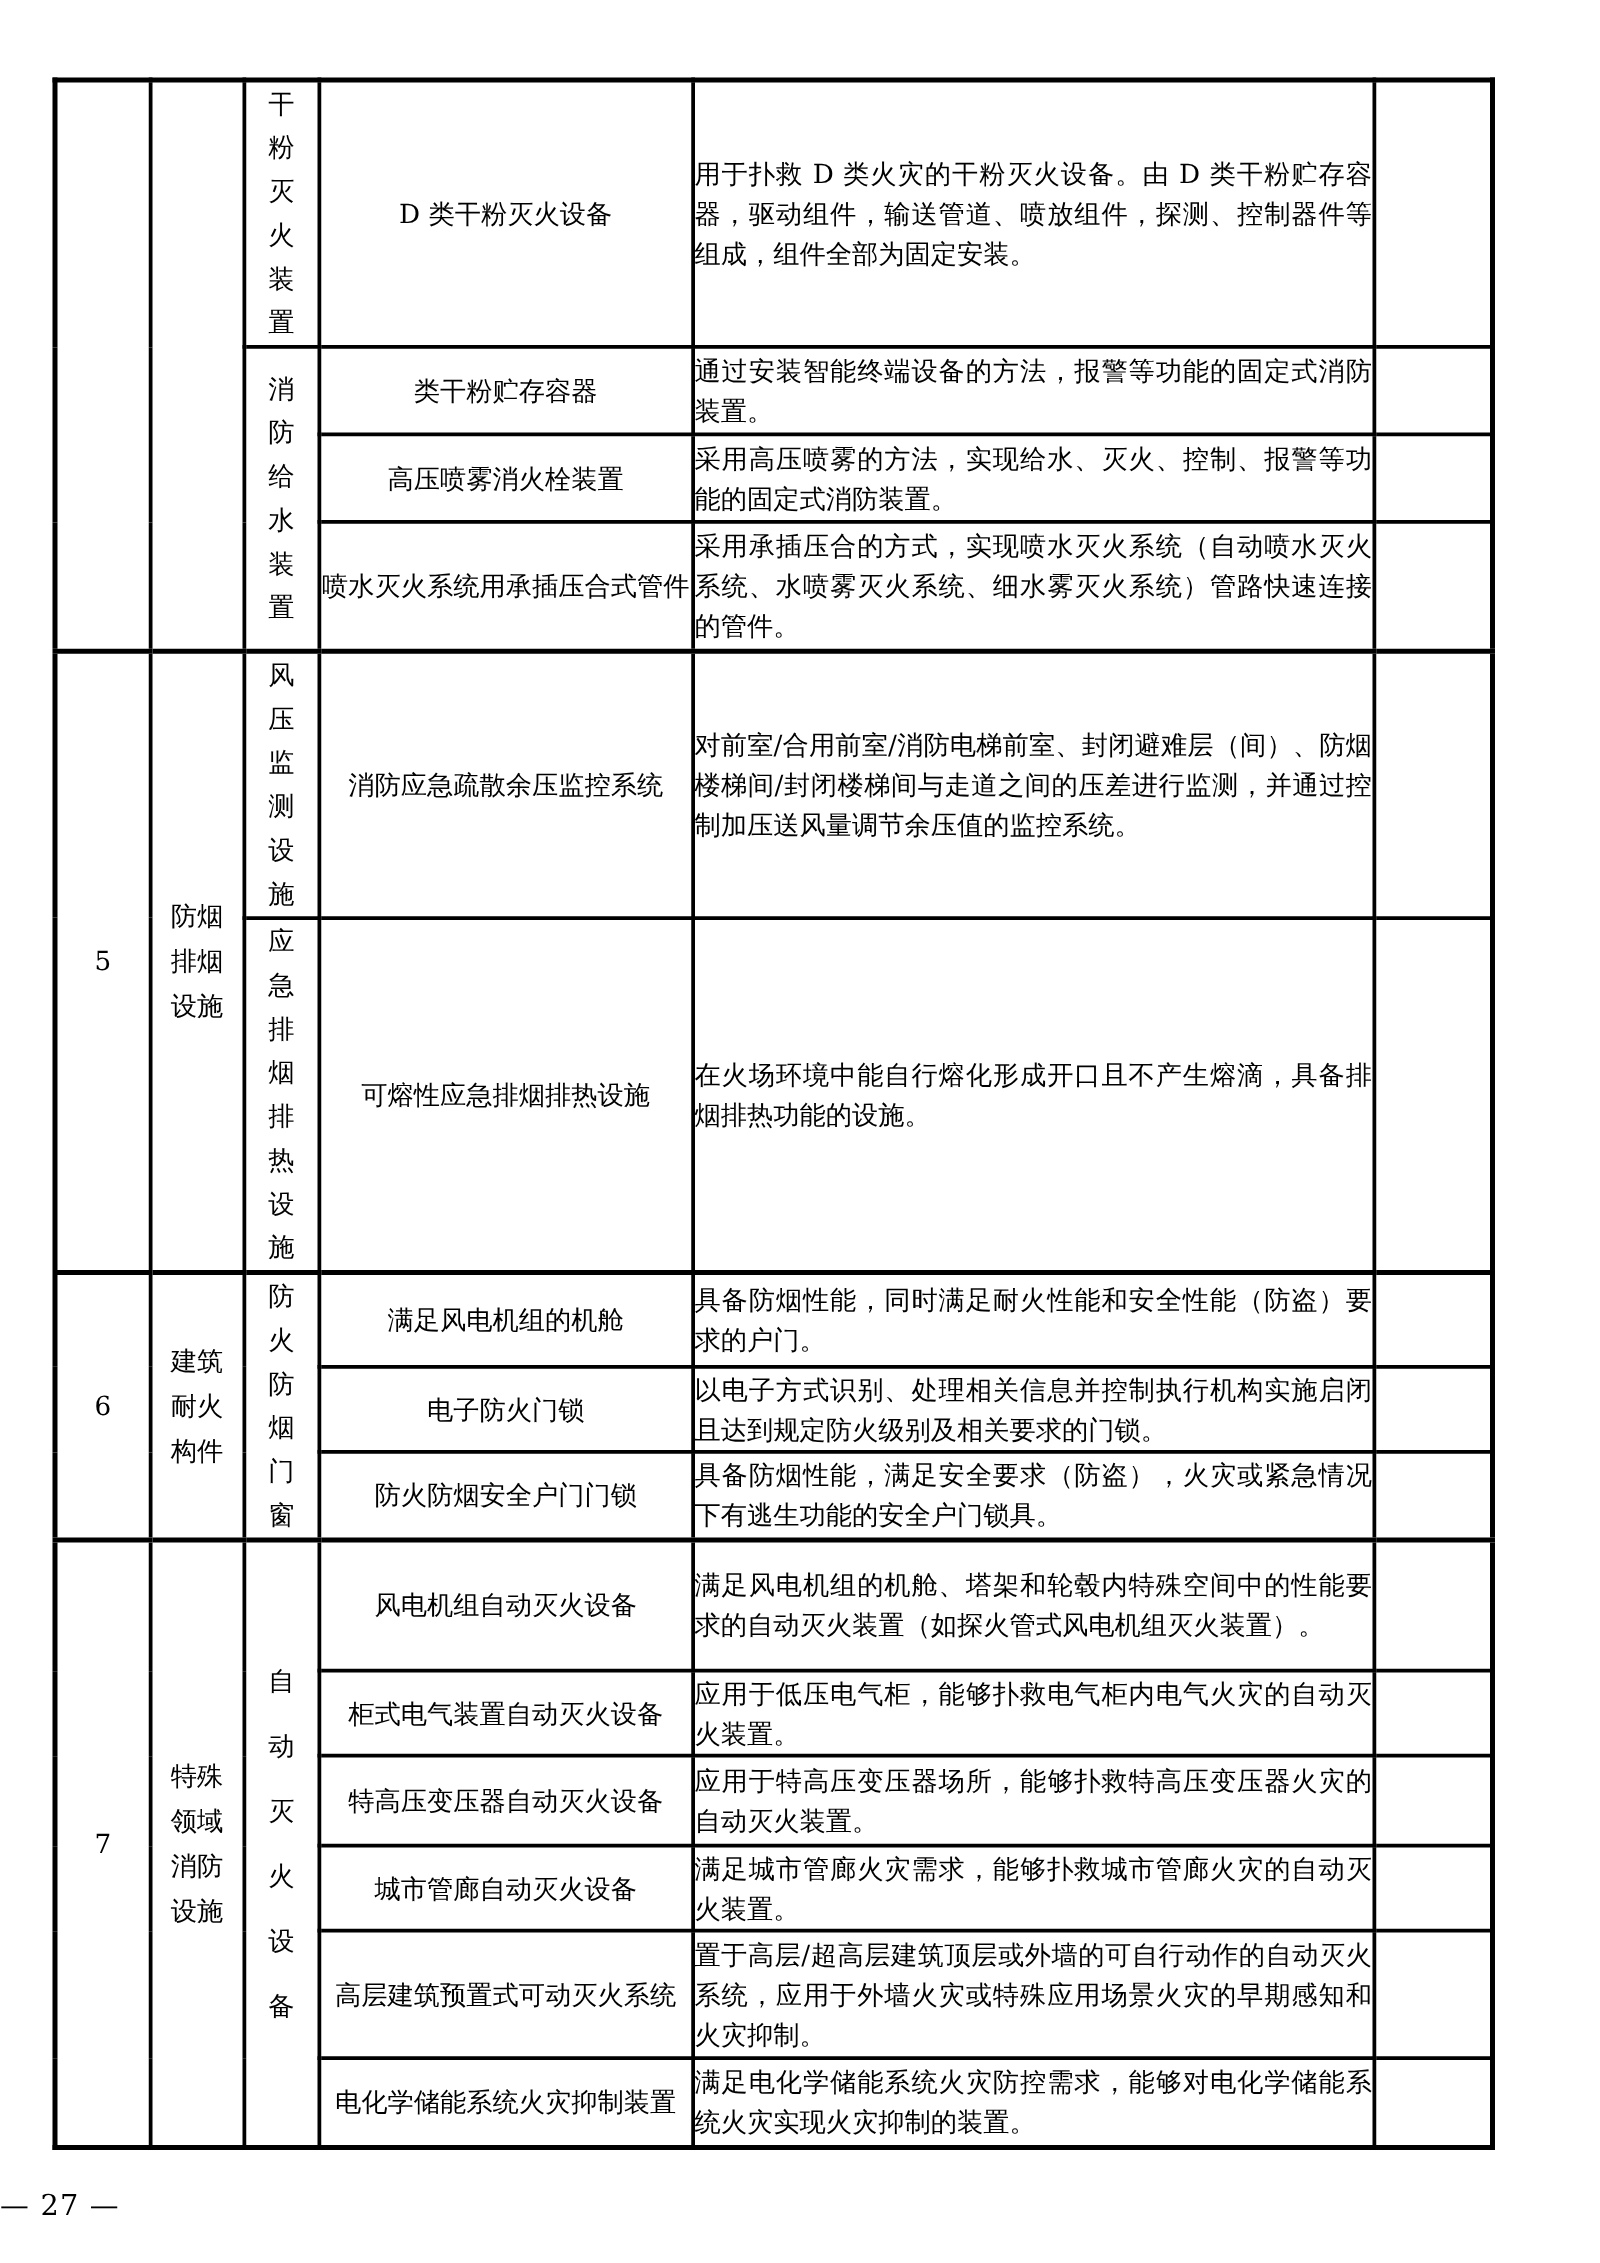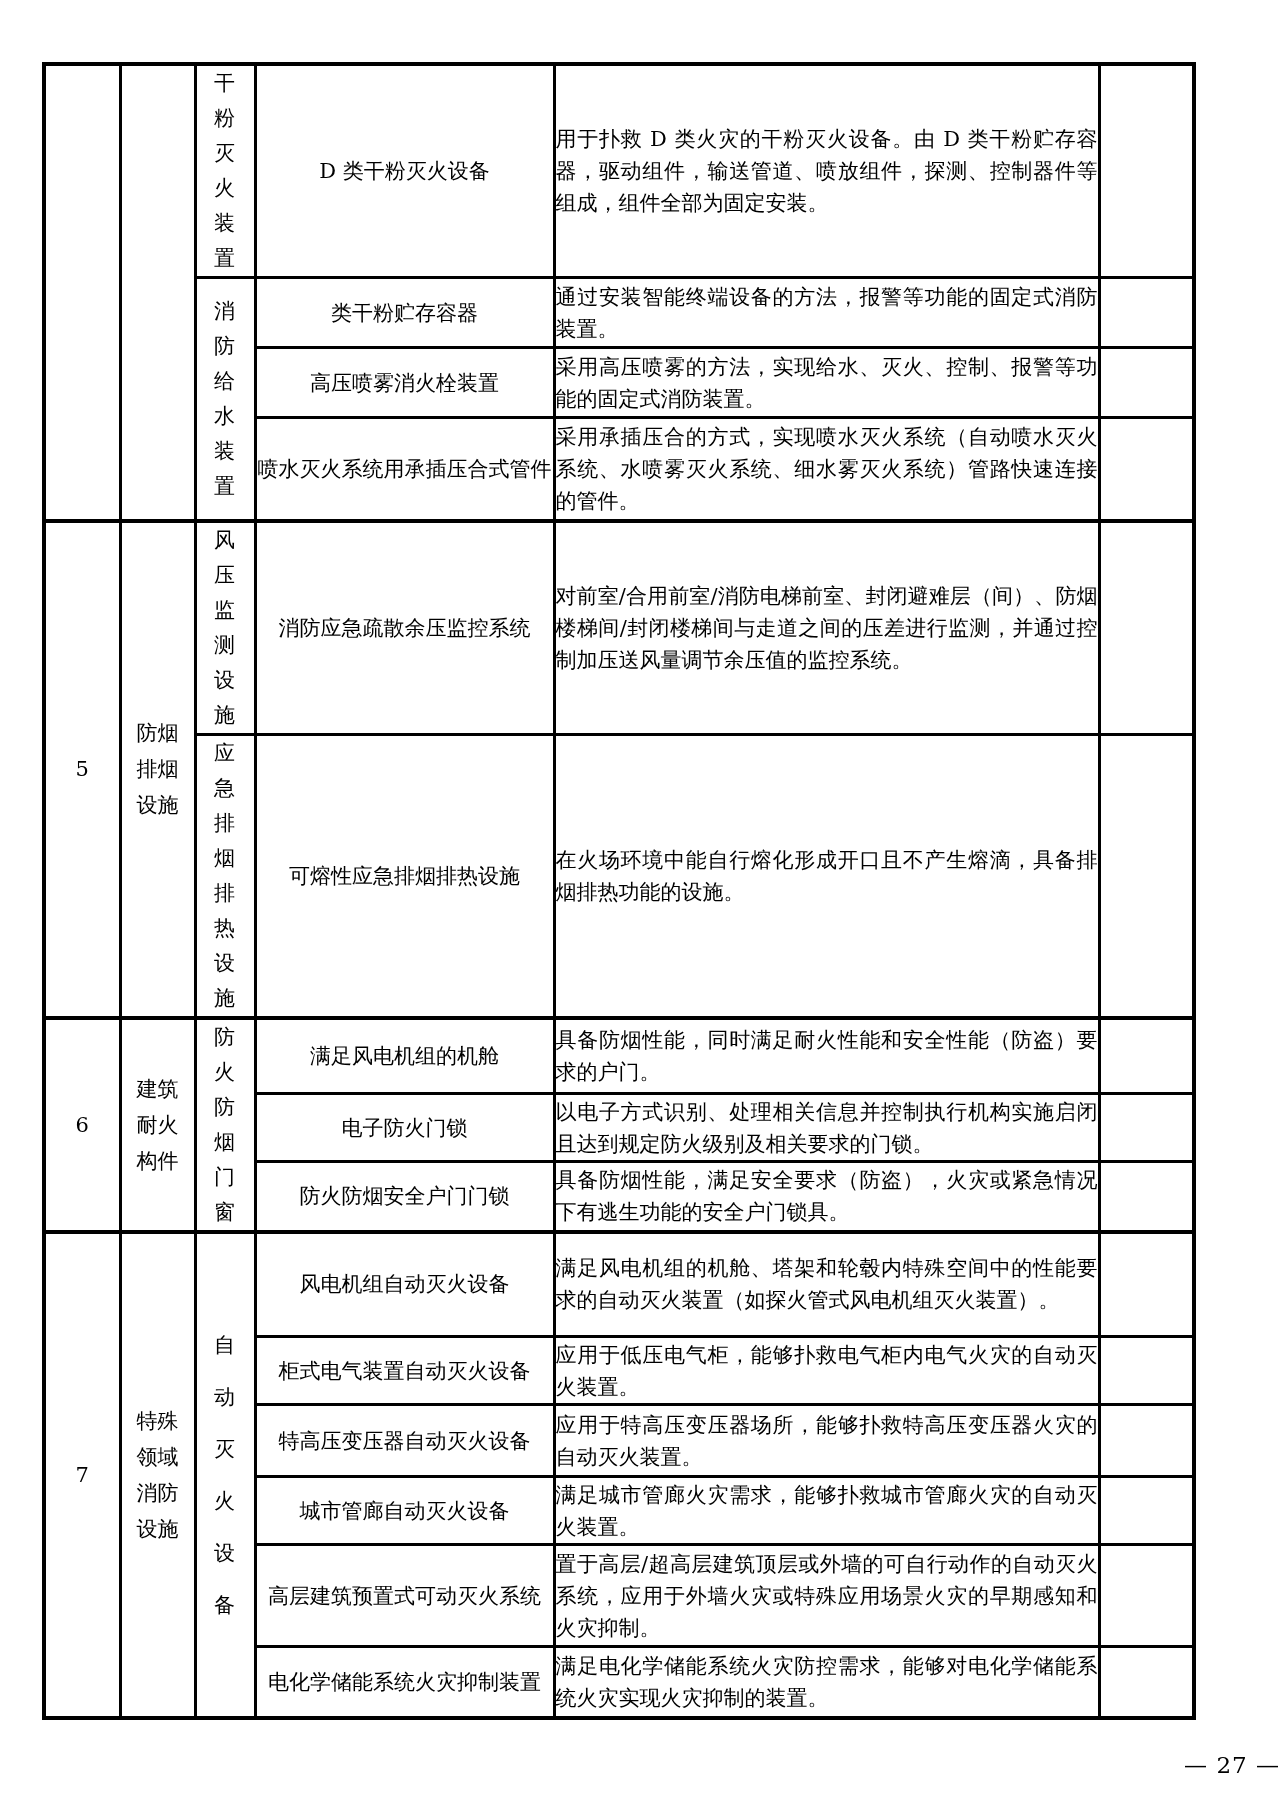--- a/index.html
+++ b/index.html
@@ -47,21 +47,21 @@
     word-break: break-all;
     line-height: 36px;
     text-align: center;
   }
   td.subcat { text-align: center; }
   .v-text {
     width: 22px;
     margin: 0 auto;
     word-break: break-all;
     line-height: 35px;
-    text-align: left;
+    text-align: center;
   }
   .v-text.lh38 { line-height: 52px; }
   td.equip {
     text-align: center;
     padding: 0 1px;
   }
   td.desc {
     text-align: justify;
     padding: 3px 10px 3px 11px;
   }
@@ -82,21 +82,21 @@
   tr.h-l { height: 72px; }
   tr.h-m { height: 68px; }
   tr.h-n { height: 102px; }
   tr.h-o { height: 71px; }
 
   .page-number {
     position: absolute;
     top: 1752px;
     left: 0;
     width: 1280px;
-    text-align: right;
+    text-align: left;
     font-size: 23px;
     letter-spacing: 1px;
   }
 </style>
 </head>
 <body>
 
 <div class="page">
 
   <table class="doc-table">

